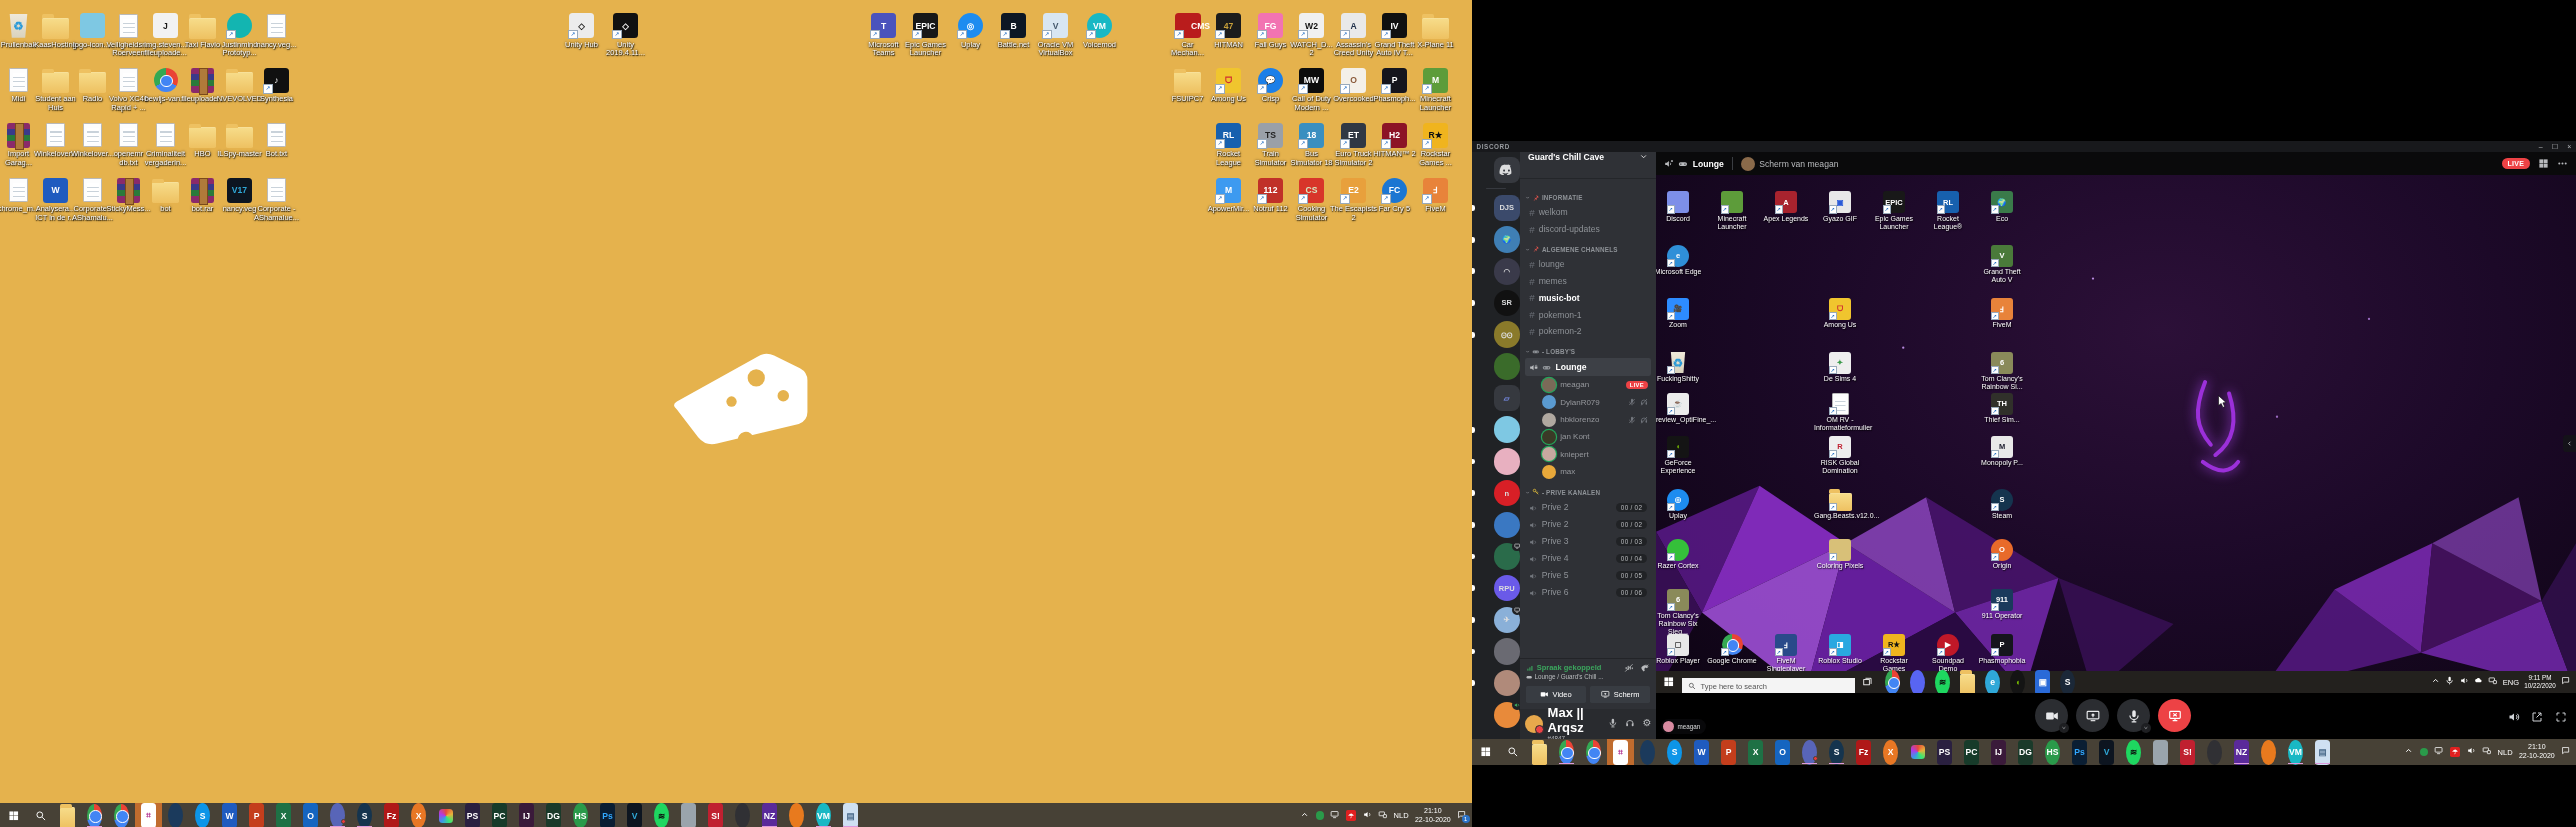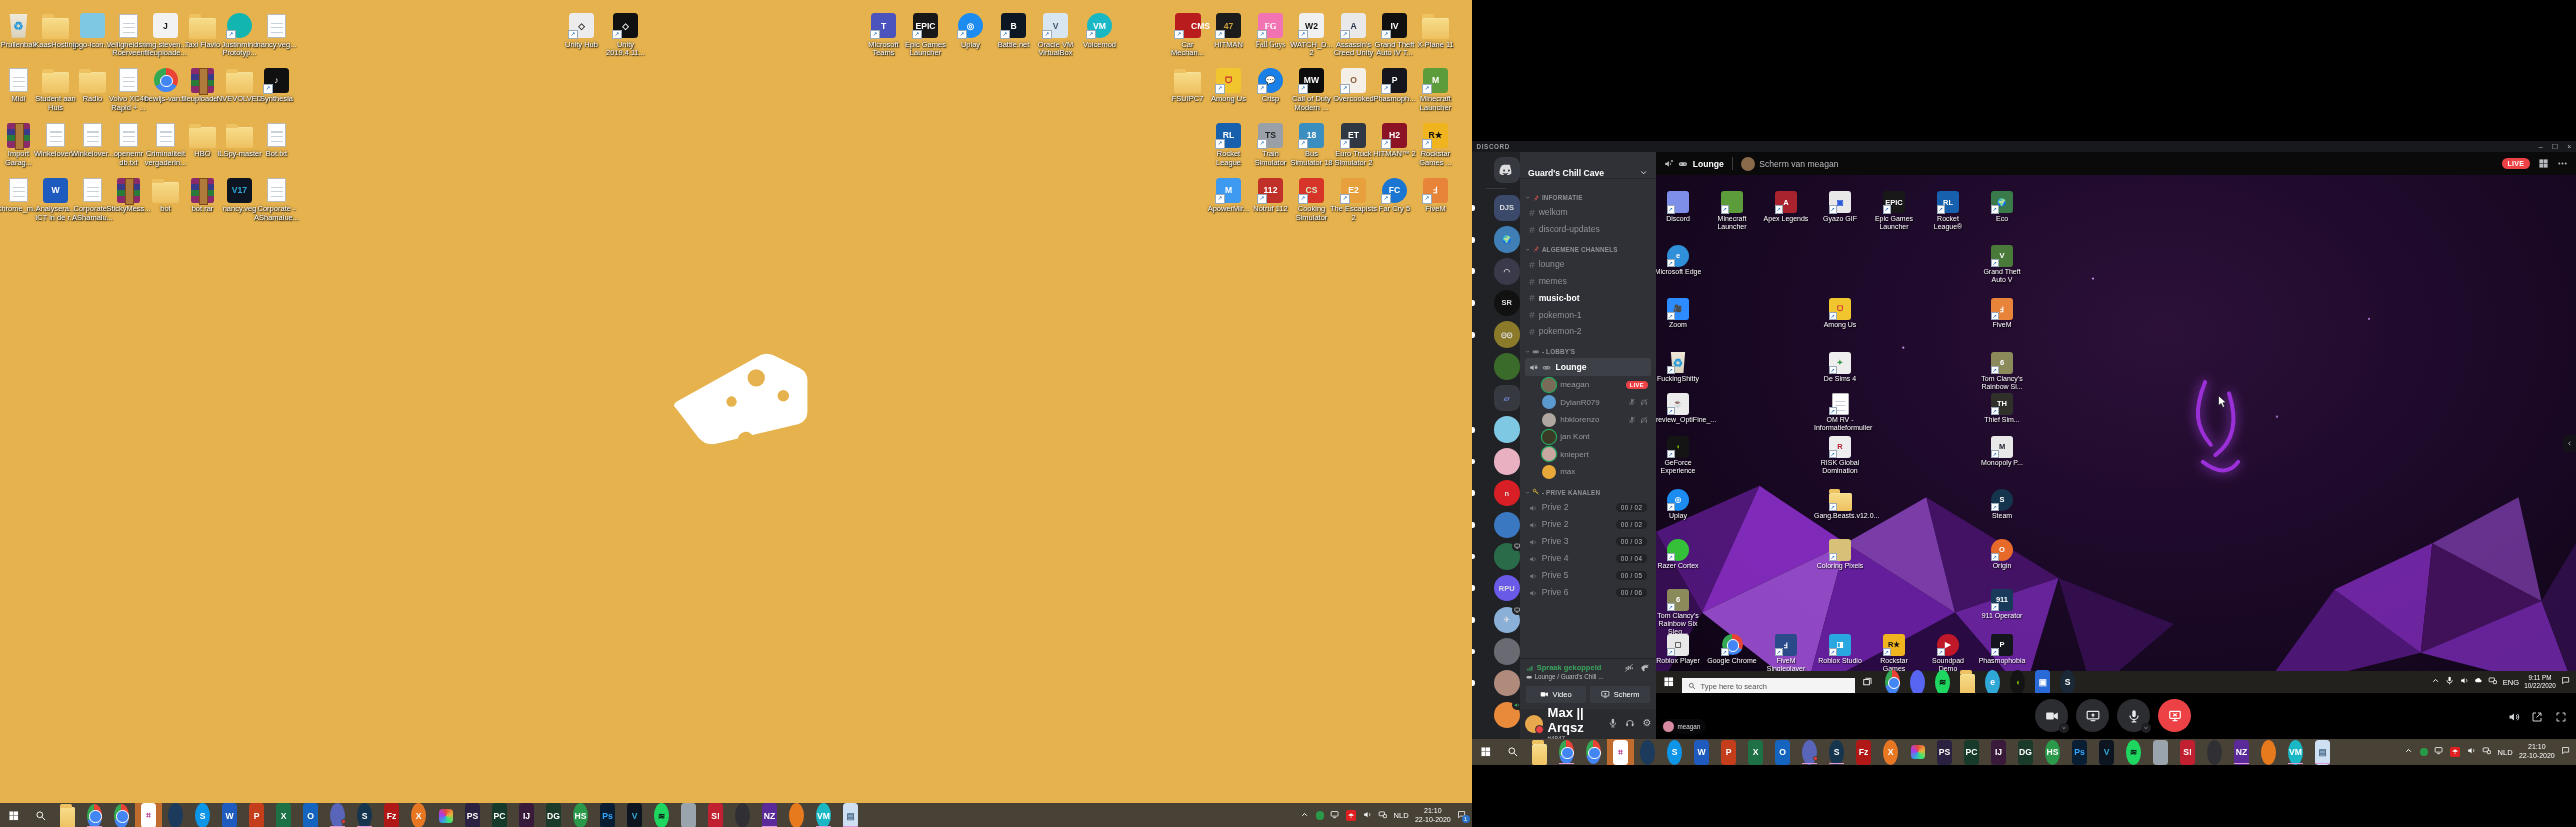--- a/index.html
+++ b/index.html
@@ -50,21 +50,21 @@
   .srv-wrap { position:relative; width:48px; display:flex; justify-content:flex-end; }
   .srv-wrap.pill::before { content:""; position:absolute; left:0; top:50%; margin-top:-2.9px; width:2.9px; height:5.8px; background:#fff; border-radius:0 2.3px 2.3px 0; }
   .srv { width:26.5px; height:26.5px; border-radius:50%; background:#36393f; color:#dcddde; display:flex; align-items:center; justify-content:center; font-size:7.5px; font-weight:bold; position:relative; }
   .srv.squircle { border-radius:8px; }
   .srv .mini-badge { position:absolute; right:-1.7px; top:-1.7px; width:9.8px; height:9.8px; border-radius:50%; background:#202225; display:flex; align-items:center; justify-content:center; }
   .srv .mini-badge svg { width:6.3px; height:6.3px; color:#b9bbbe; }
   .rail-divider { width:19.5px; height:1.2px; background:#36393f; border-radius:0.6px; }
 
   
   #sidebar { width:136px; background:#2f3136; display:flex; flex-direction:column; min-height:0; }
-  #guild-header { height:26.5px; border-bottom:0.6px solid #24262a; display:flex; align-items:flex-end; padding:0 8px; color:#fff; font-weight:bold; font-size:8.6px; flex:0 0 auto; }
+  #guild-header { height:26.5px; border-bottom:0.6px solid #24262a; display:flex; align-items:flex-start; padding:0 8px; color:#fff; font-weight:bold; font-size:8.6px; flex:0 0 auto; }
   #guild-header svg { width:9.2px; height:9.2px; margin-left:auto; color:#dcddde; }
   #channel-scroll { flex:1; overflow:hidden; padding:7px 4.6px 2.3px 4.6px; }
   .cat { display:flex; align-items:center; gap:2.3px; color:#8e9297; font-size:6.3px; font-weight:bold; letter-spacing:0.2px; margin:8px 0 2.9px 0; text-transform:uppercase; }
   .cat svg.chev { width:5.2px; height:5.2px; }
   .cat svg.cicn { width:7.5px; height:7.5px; }
   .chan { display:flex; align-items:center; gap:4px; padding:2.9px 4.6px; border-radius:2.3px; color:#8e9297; font-size:8.6px; }
   .chan .hash { font-size:9.8px; color:#6a6e76; font-weight:400; }
   .chan.unread { color:#fff; font-weight:600; }
   .vchan { display:flex; align-items:center; gap:4px; padding:4px 4.6px; border-radius:2.3px; background:#3d4046; color:#fff; font-size:8.6px; font-weight:600; }
   .vchan svg { width:9.2px; height:9.2px; color:#b9bbbe; }
@@ -414,21 +414,21 @@
         </div>
         <div class="lbl">Car
 Mechan...</div>
       </div>
       <div class="dicon" style="left: 1202px; top: 12.6px;">
         <div class="ic shortcut">
           <div class="k-tile" style="background: rgb(28, 28, 28); color: rgb(200, 160, 58);">47</div>
         </div>
         <div class="lbl">HITMAN</div>
       </div>
-      <div class="dicon" style="left: 1244px; top: 12.6px; font-family: Liberation Serif, serif;">
+      <div class="dicon" style="left: 1244px; top: 12.6px;">
         <div class="ic shortcut">
           <div class="k-tile" style="background: rgb(242, 115, 178);">FG</div>
         </div>
         <div class="lbl">Fall Guys</div>
       </div>
       <div class="dicon" style="left: 1285px; top: 12.6px;">
         <div class="ic shortcut">
           <div class="k-tile" style="background: rgb(240, 240, 240); color: rgb(17, 17, 17);">W2</div>
         </div>
         <div class="lbl">WATCH_D...

